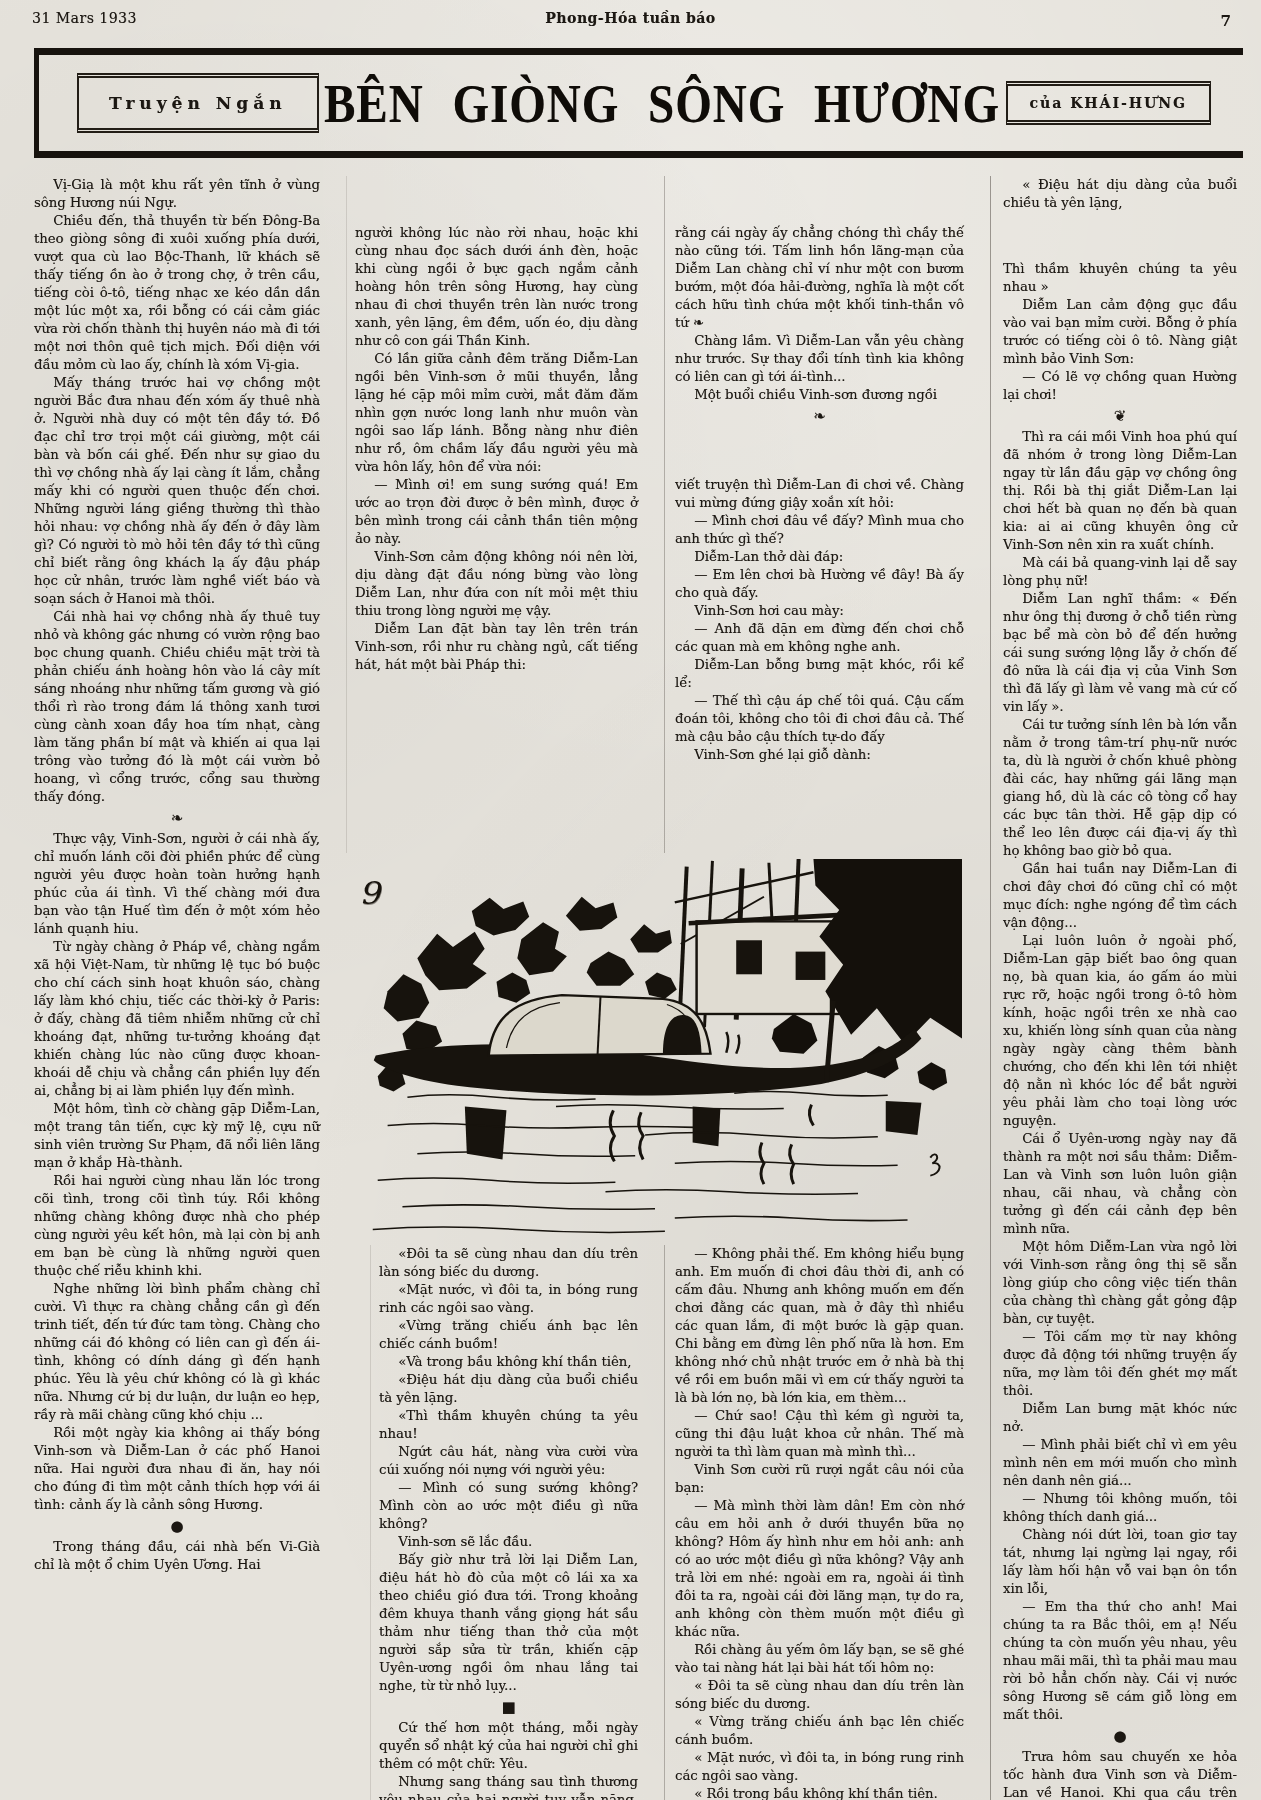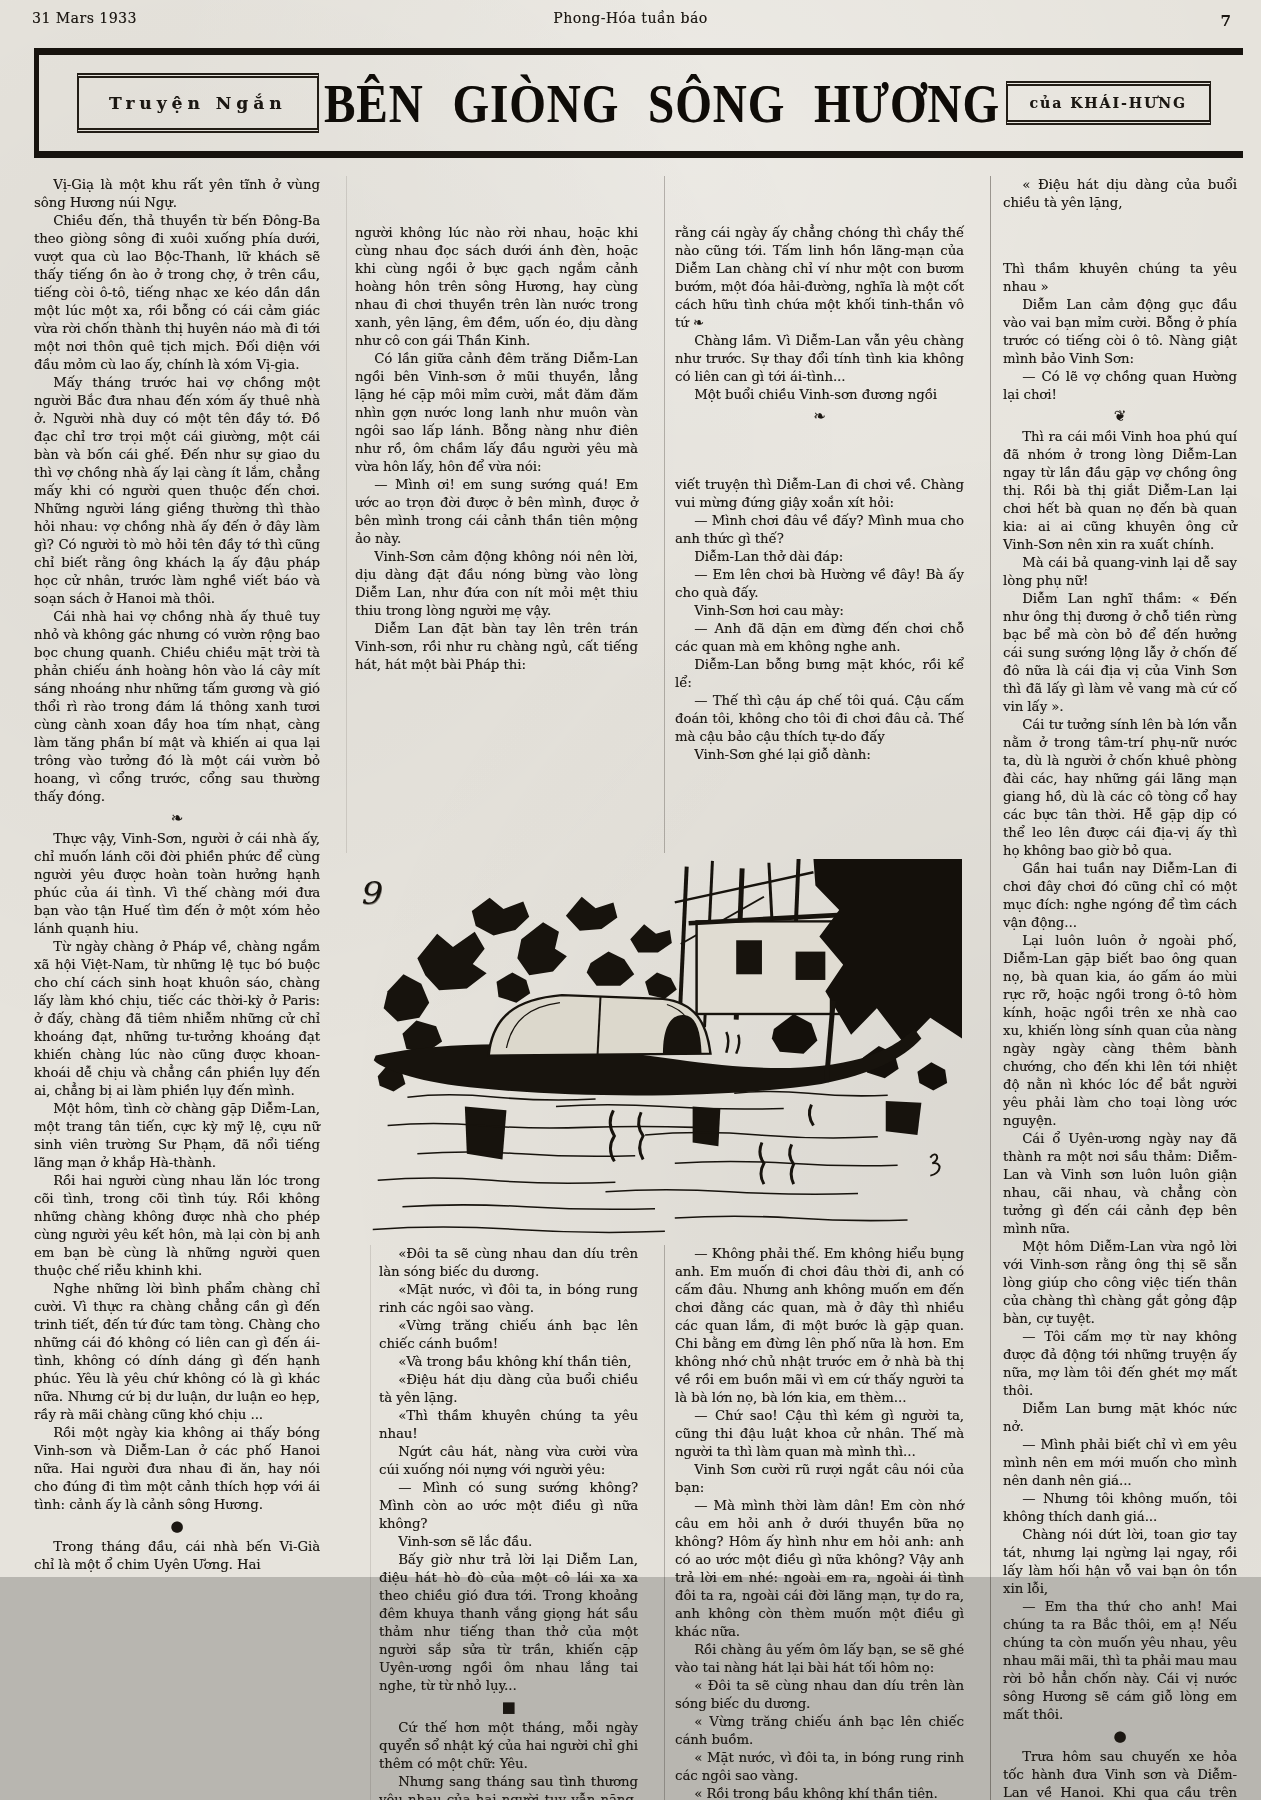--- a/index.html
+++ b/index.html
@@ -1,29 +1,29 @@
 <!DOCTYPE html>
 <html><head>
 <meta charset="utf-8">
 <style>
   html,body{margin:0;padding:0;}
   body{width:1261px;height:1800px;overflow:hidden;
        font-family:"DejaVu Serif","Liberation Serif",serif;
        background:#b8b6b0;}
-  .page{position:relative;width:1261px;height:1577px;color:#1b1712;
+  .page{position:relative;width:1261px;height:1800px;color:#1b1712;
         background:
           radial-gradient(circle at 18% 28%, rgba(0,0,0,0.035), transparent 42%),
           radial-gradient(circle at 82% 72%, rgba(0,0,0,0.05), transparent 46%),
           radial-gradient(circle at 55% 10%, rgba(255,255,255,0.25), transparent 35%),
           #e6e3dc;
         text-shadow:0.3px 0.3px 0 rgba(25,18,10,0.45);}
   
   .page-header{position:relative;height:34px;padding-top:10px;font-size:14px;}
   .issue-date{position:absolute;left:32px;top:10px;letter-spacing:0.5px;}
-  .masthead{position:absolute;left:0;right:0;top:10px;text-align:center;font-weight:normal;letter-spacing:0.5px;}
+  .masthead{position:absolute;left:0;right:0;top:10px;text-align:center;font-weight:bold;letter-spacing:0.5px;}
   .page-number{position:absolute;right:30px;top:12px;font-size:15px;font-weight:bold;}
   
   .banner{position:relative;margin:4px 18px 0 34px;height:96px;
           border-top:7px solid #17130e;border-bottom:7px solid #17130e;border-left:5px solid #17130e;
           display:flex;align-items:center;}
   .kicker-box{margin-left:38px;padding:15px 30px;border:2px solid #221d16;
               border-top:5px double #221d16;border-bottom:5px double #221d16;
               font-size:17px;font-weight:bold;letter-spacing:5px;white-space:nowrap;}
   .article-title{flex:1;text-align:center;margin:0;font-size:47px;font-weight:bold;
                  letter-spacing:1px;word-spacing:16px;transform:scaleY(1.18);
@@ -71,21 +71,21 @@
 
   <div class="article-body">
     <div class="col1">
         <p class="para text">Vị-Giạ là một khu rất yên tĩnh ở vùng sông Hương núi Ngự.</p>
         <p class="para text">Chiều đến, thả thuyền từ bến Đông-Ba theo giòng sông đi xuôi xuống phía dưới, vượt qua cù lao Bộc-Thanh, lữ khách sẽ thấy tiếng ồn ào ở trong chợ, ở trên cầu, tiếng còi ô-tô, tiếng nhạc xe kéo dần dần một lúc một xa, rồi bỗng có cái cảm giác vừa rời chốn thành thị huyên náo mà đi tới một nơi thôn quê tịch mịch. Đối diện với đầu mỏm cù lao ấy, chính là xóm Vị-gia.</p>
         <p class="para text">Mấy tháng trước hai vợ chồng một người Bắc đưa nhau đến xóm ấy thuê nhà ở. Người nhà duy có một tên đầy tớ. Đồ đạc chỉ trơ trọi một cái giường, một cái bàn và bốn cái ghế. Đến như sự giao du thì vợ chồng nhà ấy lại càng ít lắm, chẳng mấy khi có người quen thuộc đến chơi. Những người láng giềng thường thì thào hỏi nhau: vợ chồng nhà ấy đến ở đây làm gì? Có người tò mò hỏi tên đầy tớ thì cũng chỉ biết rằng ông khách lạ ấy đậu pháp học cử nhân, trước làm nghề viết báo và soạn sách ở Hanoi mà thôi.</p>
         <p class="para text">Cái nhà hai vợ chồng nhà ấy thuê tuy nhỏ và không gác nhưng có vườn rộng bao bọc chung quanh. Chiều chiều mặt trời tà phản chiếu ánh hoàng hôn vào lá cây mít sáng nhoáng như những tấm gương và gió thổi rì rào trong đám lá thông xanh tươi cùng cành xoan đầy hoa tím nhạt, càng làm tăng phần bí mật và khiến ai qua lại trông vào tưởng đó là một cái vườn bỏ hoang, vì cổng trước, cổng sau thường thấy đóng.</p>
         <p class="para ornament">❧</p>
         <p class="para text">Thực vậy, Vinh-Sơn, người ở cái nhà ấy, chỉ muốn lánh cõi đời phiền phức để cùng người yêu được hoàn toàn hưởng hạnh phúc của ái tình. Vì thế chàng mới đưa bạn vào tận Huế tìm đến ở một xóm hẻo lánh quạnh hiu.</p>
         <p class="para text">Từ ngày chàng ở Pháp về, chàng ngắm xã hội Việt-Nam, từ những lệ tục bó buộc cho chí cách sinh hoạt khuôn sáo, chàng lấy làm khó chịu, tiếc các thời-kỳ ở Paris: ở đấy, chàng đã tiêm nhiễm những cử chỉ khoáng đạt, những tư-tưởng khoáng đạt khiến chàng lúc nào cũng được khoan-khoái dễ chịu và chẳng cần phiền lụy đến ai, chẳng bị ai làm phiền lụy đến mình.</p>
-        <p class="para text">Một hôm, tình cờ chàng gặp Diễm-Lan, một trang tân tiến, cực kỳ mỹ lệ, cựu nữ sinh viên trường Sư Phạm, đã nổi tiếng lãng mạn ở khắp Hà-thành.</p>
+        <p class="para text">Một hôm, tình cờ chàng gặp Diễm-Lan, một trang tân tiến, cực kỳ mỹ lệ, cựu nữ sinh viên trường Sư Phạm, đã nổi liên lãng mạn ở khắp Hà-thành.</p>
         <p class="para text">Rồi hai người cùng nhau lăn lóc trong cõi tình, trong cõi tình túy. Rồi không những chàng không được nhà cho phép cùng người yêu kết hôn, mà lại còn bị anh em bạn bè cùng là những người quen thuộc chế riễu khinh khi.</p>
         <p class="para text">Nghe những lời bình phẩm chàng chỉ cười. Vì thực ra chàng chẳng cần gì đến trinh tiết, đến tứ đức tam tòng. Chàng cho những cái đó không có liên can gì đến ái-tình, không có dính dáng gì đến hạnh phúc. Yêu là yêu chứ không có là gì khác nữa. Nhưng cứ bị dư luận, dư luận eo hẹp, rầy rà mãi chàng cũng khó chịu ...</p>
         <p class="para text">Rồi một ngày kia không ai thấy bóng Vinh-sơn và Diễm-Lan ở các phố Hanoi nữa. Hai người đưa nhau đi ăn, hay nói cho đúng đi tìm một cảnh thích hợp với ái tình: cảnh ấy là cảnh sông Hương.</p>
         <p class="para ornament">●</p>
         <p class="para text">Trong tháng đầu, cái nhà bến Vi-Già chỉ là một ổ chim Uyên Ương. Hai</p>
       </div>
     <div class="col2top">
         <p class="para text noindent">người không lúc nào rời nhau, hoặc khi cùng nhau đọc sách dưới ánh đèn, hoặc khi cùng ngồi ở bực gạch ngắm cảnh hoàng hôn trên sông Hương, hay cùng nhau đi chơi thuyền trên làn nước trong xanh, yên lặng, êm đềm, uốn éo, dịu dàng như cô con gái Thần Kinh.</p>
         <p class="para text">Có lần giữa cảnh đêm trăng Diễm-Lan ngồi bên Vinh-sơn ở mũi thuyền, lẳng lặng hé cặp môi mỉm cười, mắt đăm đăm nhìn gợn nước long lanh như muôn vàn ngôi sao lấp lánh. Bỗng nàng như điên như rồ, ôm chầm lấy đầu người yêu mà vừa hôn lấy, hôn để vừa nói:</p>
         <p class="para dialog">— Mình ơi! em sung sướng quá! Em ước ao trọn đời được ở bên mình, được ở bên mình trong cái cảnh thần tiên mộng ảo này.</p>

